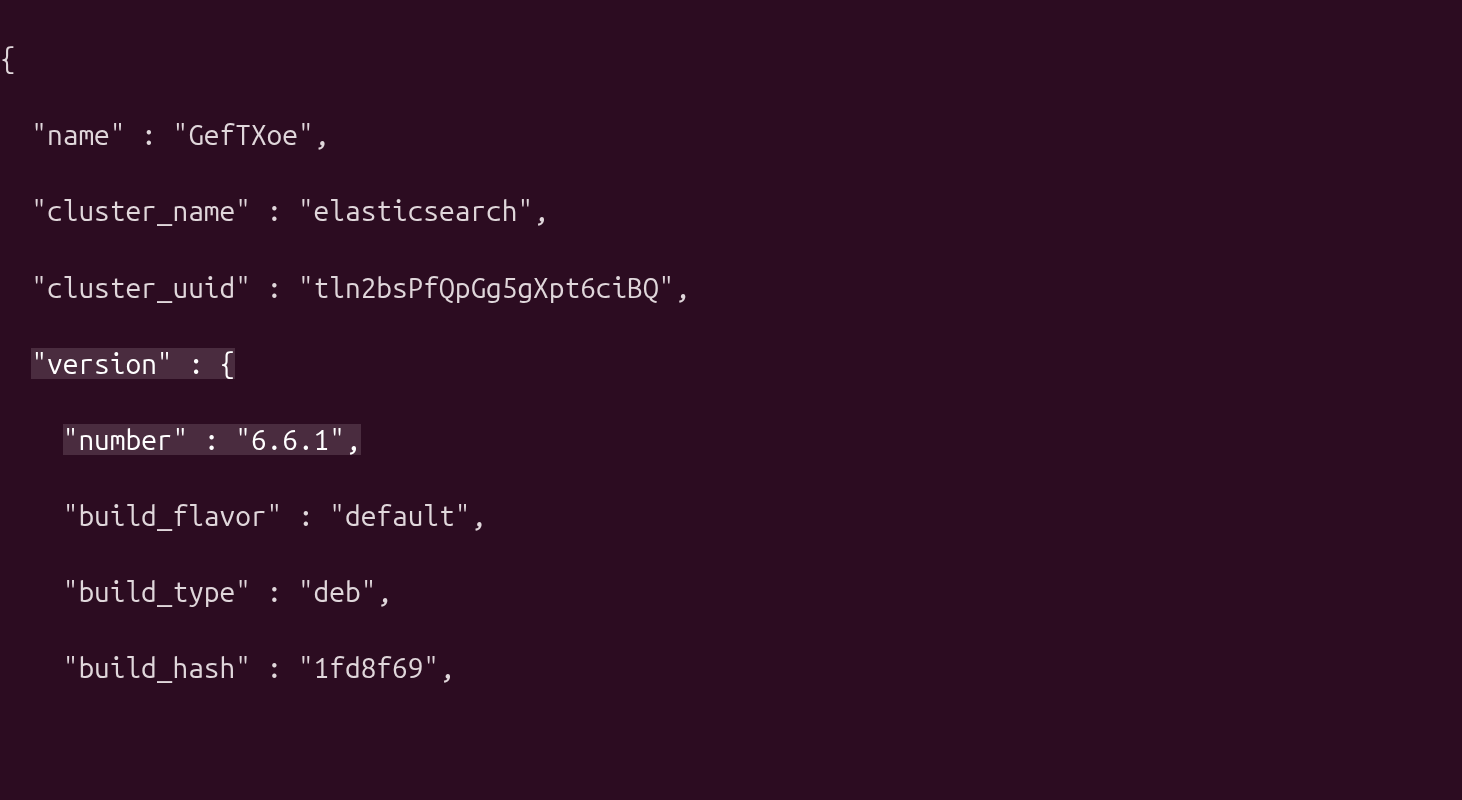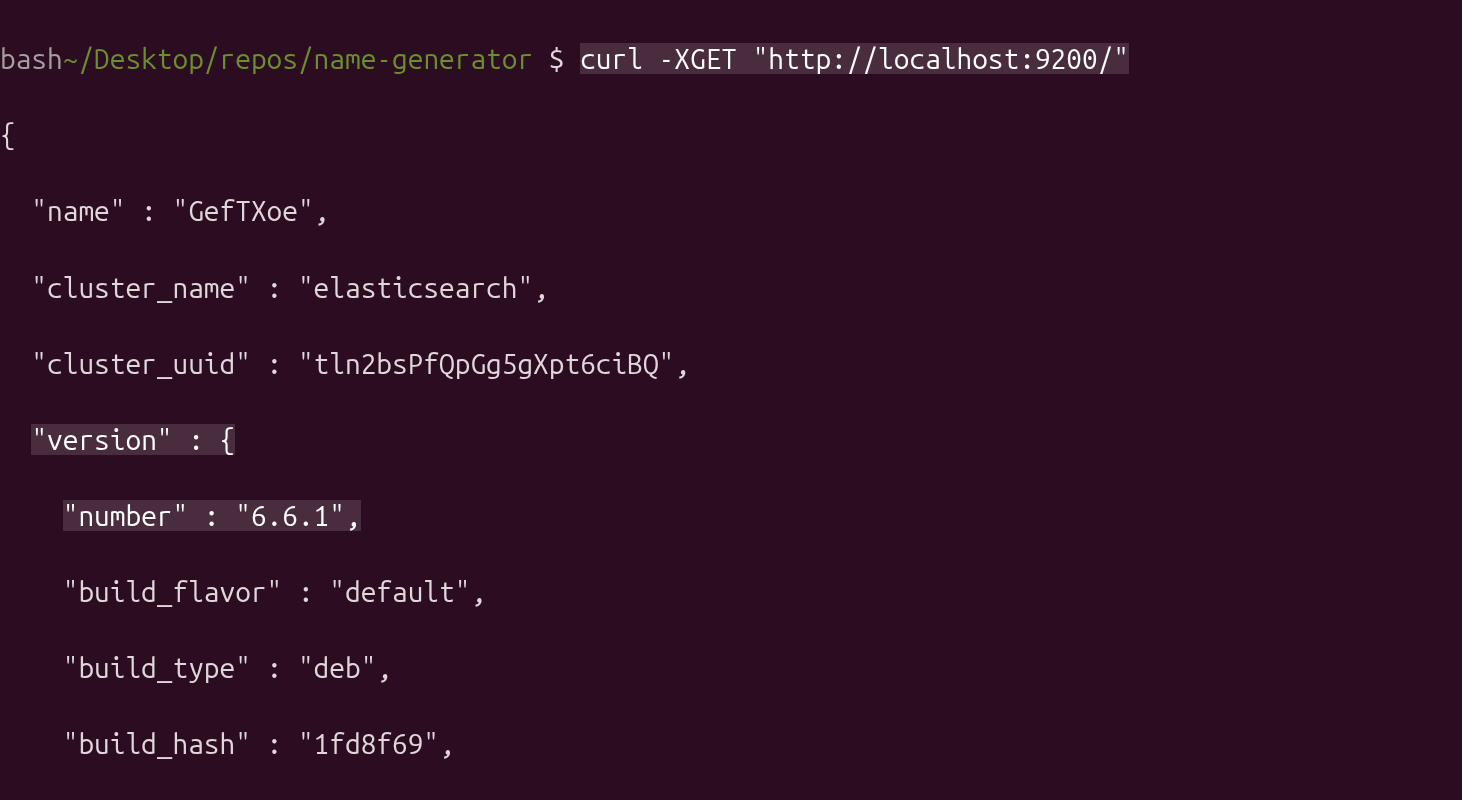--- a/index.html
+++ b/index.html
@@ -23,21 +23,20 @@
   }
   .shell { color: #a59fa1; }           
   .cwd   { color: #6a8f2f; }           
   .dollar{ color: #e0d7db; }
   .hl    { background: #4a2c3f; color: #ffffff; }
 </style>
 </head>
 <body>
 
 <div class="terminal">
-<div class="line"><span class="shell">bash</span><span class="cwd">~/Desktop/repos/name-generator</span><span class="dollar"> $ </span><span class="hl">curl -XGET "http://localhost:9200/"</span></div>
 <div class="line">{</div>
 <div class="line">  "name" : "GefTXoe",</div>
 <div class="line">  "cluster_name" : "elasticsearch",</div>
 <div class="line">  "cluster_uuid" : "tln2bsPfQpGg5gXpt6ciBQ",</div>
 <div class="line"><span>  </span><span class="hl">"version" : {</span></div>
 <div class="line"><span>    </span><span class="hl">"number" : "6.6.1",</span></div>
 <div class="line">    "build_flavor" : "default",</div>
 <div class="line">    "build_type" : "deb",</div>
 <div class="line">    "build_hash" : "1fd8f69",</div>
 

